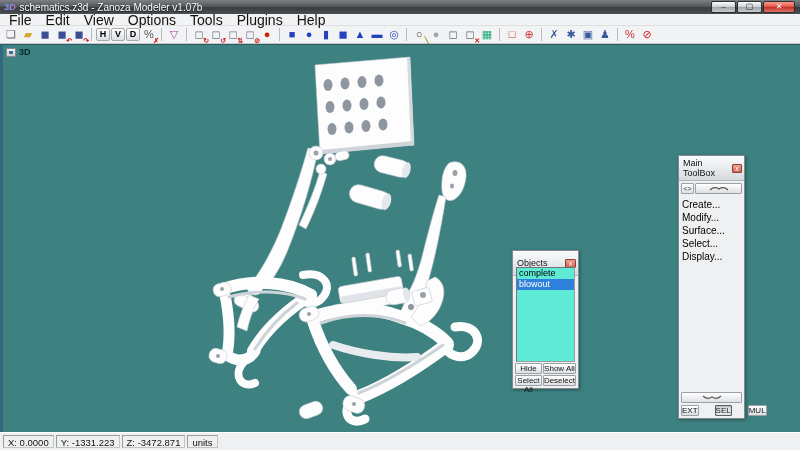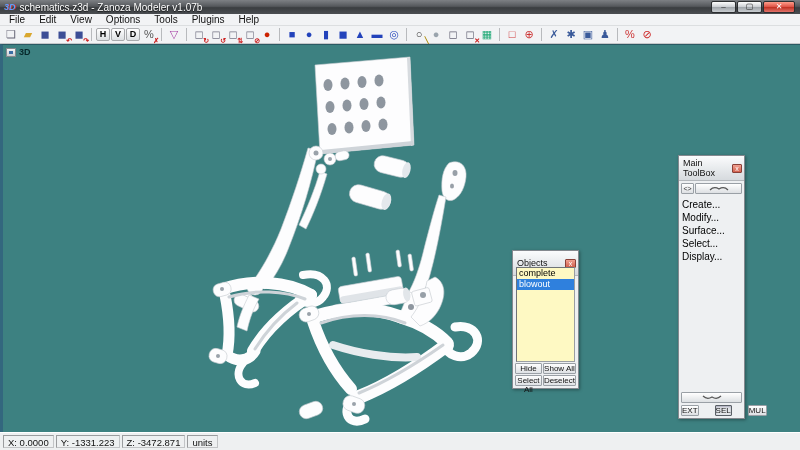--- a/index.html
+++ b/index.html
@@ -14,21 +14,21 @@
   .title-text{color:#fff;font-size:10px;text-shadow:0 1px 1px rgba(0,0,0,.7);white-space:nowrap;}
   .win-buttons{margin-left:auto;display:flex;gap:1px;padding-right:5px;align-items:center;}
   .win-btn{width:25px;height:12px;border:1px solid #2c2e30;border-radius:2px;font-size:8px;
     line-height:10px;text-align:center;color:#222;
     background:linear-gradient(#fdfdfd,#cfd2d6 45%,#9fa4a9 50%,#c8ccd0);}
   .win-btn.close{width:32px;color:#fff;
     background:linear-gradient(#ff9d8a,#e0574a 45%,#c23526 55%,#e0726a);}
 
   
   .menubar{height:12px;background:#f2f3f5;border-bottom:1px solid #dcdee0;
-    display:flex;align-items:center;font-size:10px;line-height:12px;padding-left:2px;color:#111;}
+    display:flex;align-items:center;font-size:14px;line-height:12px;padding-left:2px;color:#111;}
   .menu-item{padding:0 7px;cursor:default;}
 
   
   .toolbar{height:18px;background:#f2f3f5;border-bottom:1px solid #c6c8ca;
     display:flex;align-items:center;padding-left:3px;gap:1px;}
   .tb-btn{width:16px;height:15px;display:flex;align-items:center;justify-content:center;
     font-size:11px;line-height:15px;position:relative;cursor:default;}
   .tb-btn.letter{width:14px;height:13px;font-size:9px;font-weight:bold;
     border:1px solid #a8aaad;border-radius:2px;background:linear-gradient(#fff,#dde0e3);}
   .tb-btn .ov{position:absolute;right:-2px;bottom:-2px;font-size:7px;font-weight:bold;line-height:7px;}
@@ -46,21 +46,21 @@
 
   
   .panel{position:absolute;background:#eef0f2;border:1px solid #84898f;
     box-shadow:1px 1px 3px rgba(0,0,0,.35);font-size:9px;}
   .panel-title{height:25px;background:linear-gradient(#fbfcfd,#d6dade);border-bottom:1px solid #b4b8bc;
     display:flex;align-items:center;padding:0 2px 0 4px;color:#111;}
   .panel-close{margin-left:auto;width:11px;height:9px;border:1px solid #8a4038;border-radius:1px;
     background:linear-gradient(#f0a090,#d2604e);color:#fff;font-size:7px;line-height:7px;text-align:center;}
 
   .objects-panel{left:509px;top:201px;width:67px;height:139px;margin-top:48px;}
-  .obj-list{position:absolute;left:3px;top:16px;right:3px;height:95px;background:#fef9c3;
+  .obj-list{position:absolute;left:3px;top:16px;right:3px;height:95px;background:#5eead4;
     border:1px solid #9a9ea2;border-top-color:#6f7377;border-left-color:#6f7377;}
   .obj-item{height:11px;line-height:11px;padding-left:2px;font-size:9px;color:#000;}
   .obj-item.selected{background:#2f80dd;color:#fff;}
   .obj-buttons{position:absolute;left:2px;right:2px;bottom:2px;display:grid;
     grid-template-columns:1fr 1fr;gap:1px;}
   .panel-btn{height:11px;font-size:8px;line-height:9px;padding:0;text-align:center;
     border:1px solid #9aa0a6;border-radius:1px;background:linear-gradient(#fdfdfd,#dfe2e5);
     font-family:"Liberation Sans",sans-serif;color:#111;}
 
   .toolbox-panel{left:675px;top:154px;width:67px;height:264px;}

